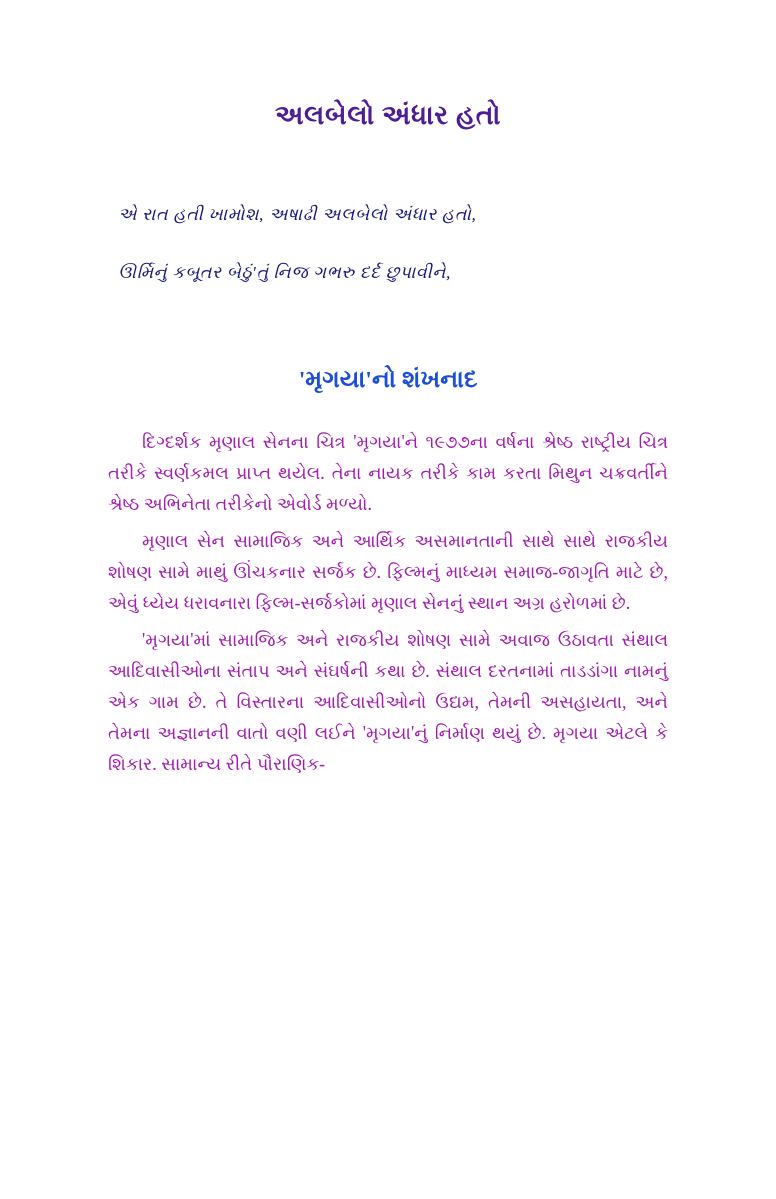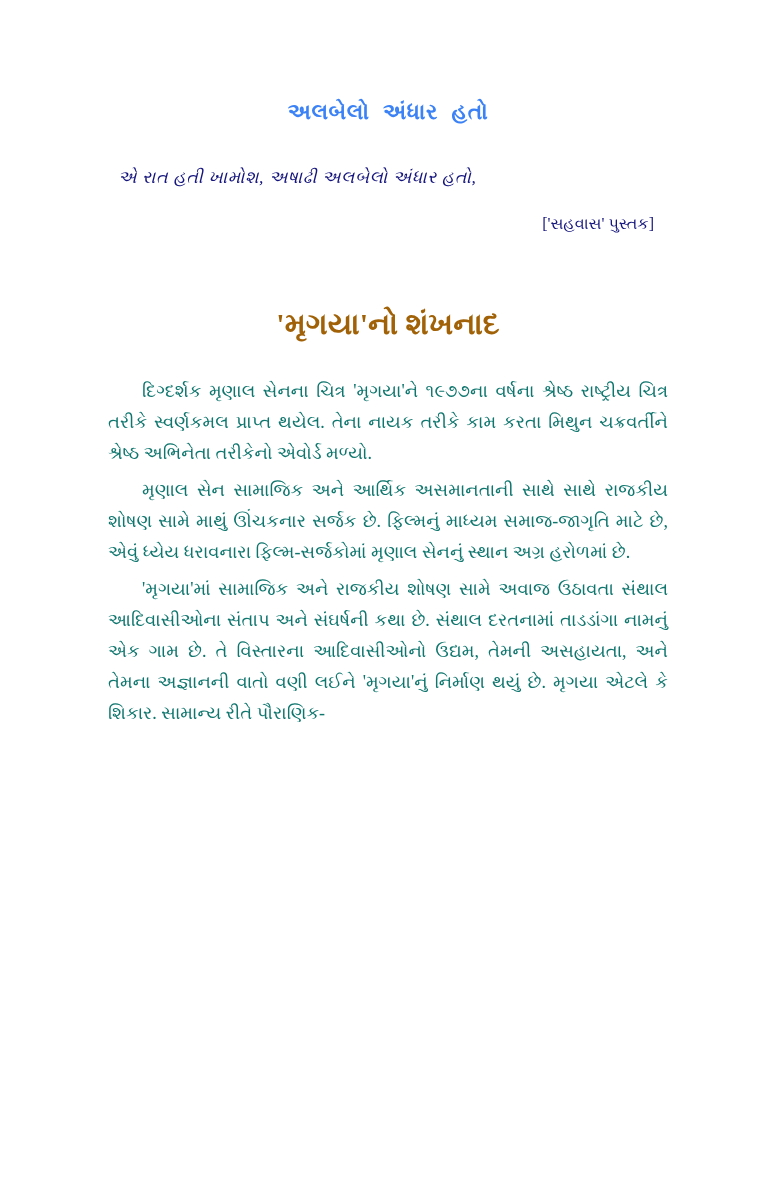--- a/index.html
+++ b/index.html
@@ -19,30 +19,29 @@
     width: 776px;
     height: 1199px;
     position: relative;
     box-sizing: border-box;
     padding: 0;
   }
 
   
   .poem-title {
     text-align: center;
-    font-size: 22px;
+    font-size: 27px;
     font-weight: bold;
-    color: #3b82f6;
+    color: #4c1d95;
     margin-top: 100px;
     letter-spacing: 0.5px;
-    font-family: Liberation Mono, monospace;
   }
 
   .poem-body {
-    margin: 36px auto 0 auto;
+    margin: 68px auto 0 auto;
     width: 540px;
     font-style: italic;
     color: #15157d;
   }
   .stanza {
     margin-bottom: 22px;
   }
   .poem-line {
     font-size: 17.5px;
     line-height: 31px;
@@ -58,60 +57,60 @@
     font-size: 16px;
     margin-top: 18px;
     margin-right: 4px;
     font-style: normal;
     color: #15157d;
   }
 
   
   .essay-title {
     text-align: center;
-    font-size: 30px;
+    font-size: 24px;
     font-weight: bold;
-    color: #a16207;
+    color: #1d4ed8;
     margin-top: 74px;
   }
   .essay-body {
     width: 560px;
     margin: 34px auto 0 auto;
   }
   .para {
     font-size: 18px;
     line-height: 31px;
     text-align: justify;
     text-justify: inter-word;
     text-indent: 34px;
     margin: 0 0 6px 0;
-    color: #0f766e;
+    color: #a21caf;
   }
 </style>
 </head>
 <body>
 
 <div class="page">
 
   <h1 class="poem-title">અલબેલો અંધાર હતો</h1>
 
   <div class="poem-body">
 
     <div class="stanza stanza-1">
       <div class="poem-line">એ રાત હતી ખામોશ, અષાઢી અલબેલો અંધાર હતો,</div>
     </div>
 
     <div class="stanza stanza-2">
     </div>
 
 
     <div class="stanza stanza-4">
+      <div class="poem-line">ઊર્મિનું કબૂતર બેઠું'તું નિજ ગભરુ દર્દ છુપાવીને,</div>
     </div>
 
-    <div class="poem-source">['સહવાસ' પુસ્તક]</div>
   </div>
 
   <h2 class="essay-title">'મૃગયા'નો શંખનાદ</h2>
 
   <div class="essay-body">
     <p class="para">દિગ્દર્શક મૃણાલ સેનના ચિત્ર 'મૃગયા'ને ૧૯૭૭ના વર્ષના શ્રેષ્ઠ રાષ્ટ્રીય ચિત્ર તરીકે સ્વર્ણકમલ પ્રાપ્ત થયેલ. તેના નાયક તરીકે કામ કરતા મિથુન ચક્રવર્તીને શ્રેષ્ઠ અભિનેતા તરીકેનો એવોર્ડ મળ્યો.</p>
     <p class="para">મૃણાલ સેન સામાજિક અને આર્થિક અસમાનતાની સાથે સાથે રાજકીય શોષણ સામે માથું ઊંચકનાર સર્જક છે. ફિલ્મનું માધ્યમ સમાજ-જાગૃતિ માટે છે, એવું ધ્યેય ધરાવનારા ફિલ્મ-સર્જકોમાં મૃણાલ સેનનું સ્થાન અગ્ર હરોળમાં છે.</p>
     <p class="para">'મૃગયા'માં સામાજિક અને રાજકીય શોષણ સામે અવાજ ઉઠાવતા સંથાલ આદિવાસીઓના સંતાપ અને સંઘર્ષની કથા છે. સંથાલ દરતનામાં તાડડાંગા નામનું એક ગામ છે. તે વિસ્તારના આદિવાસીઓનો ઉદ્યમ, તેમની અસહાયતા, અને તેમના અજ્ઞાનની વાતો વણી લઈને 'મૃગયા'નું નિર્માણ થયું છે. મૃગયા એટલે કે શિકાર. સામાન્ય રીતે પૌરાણિક-</p>
   </div>
 

